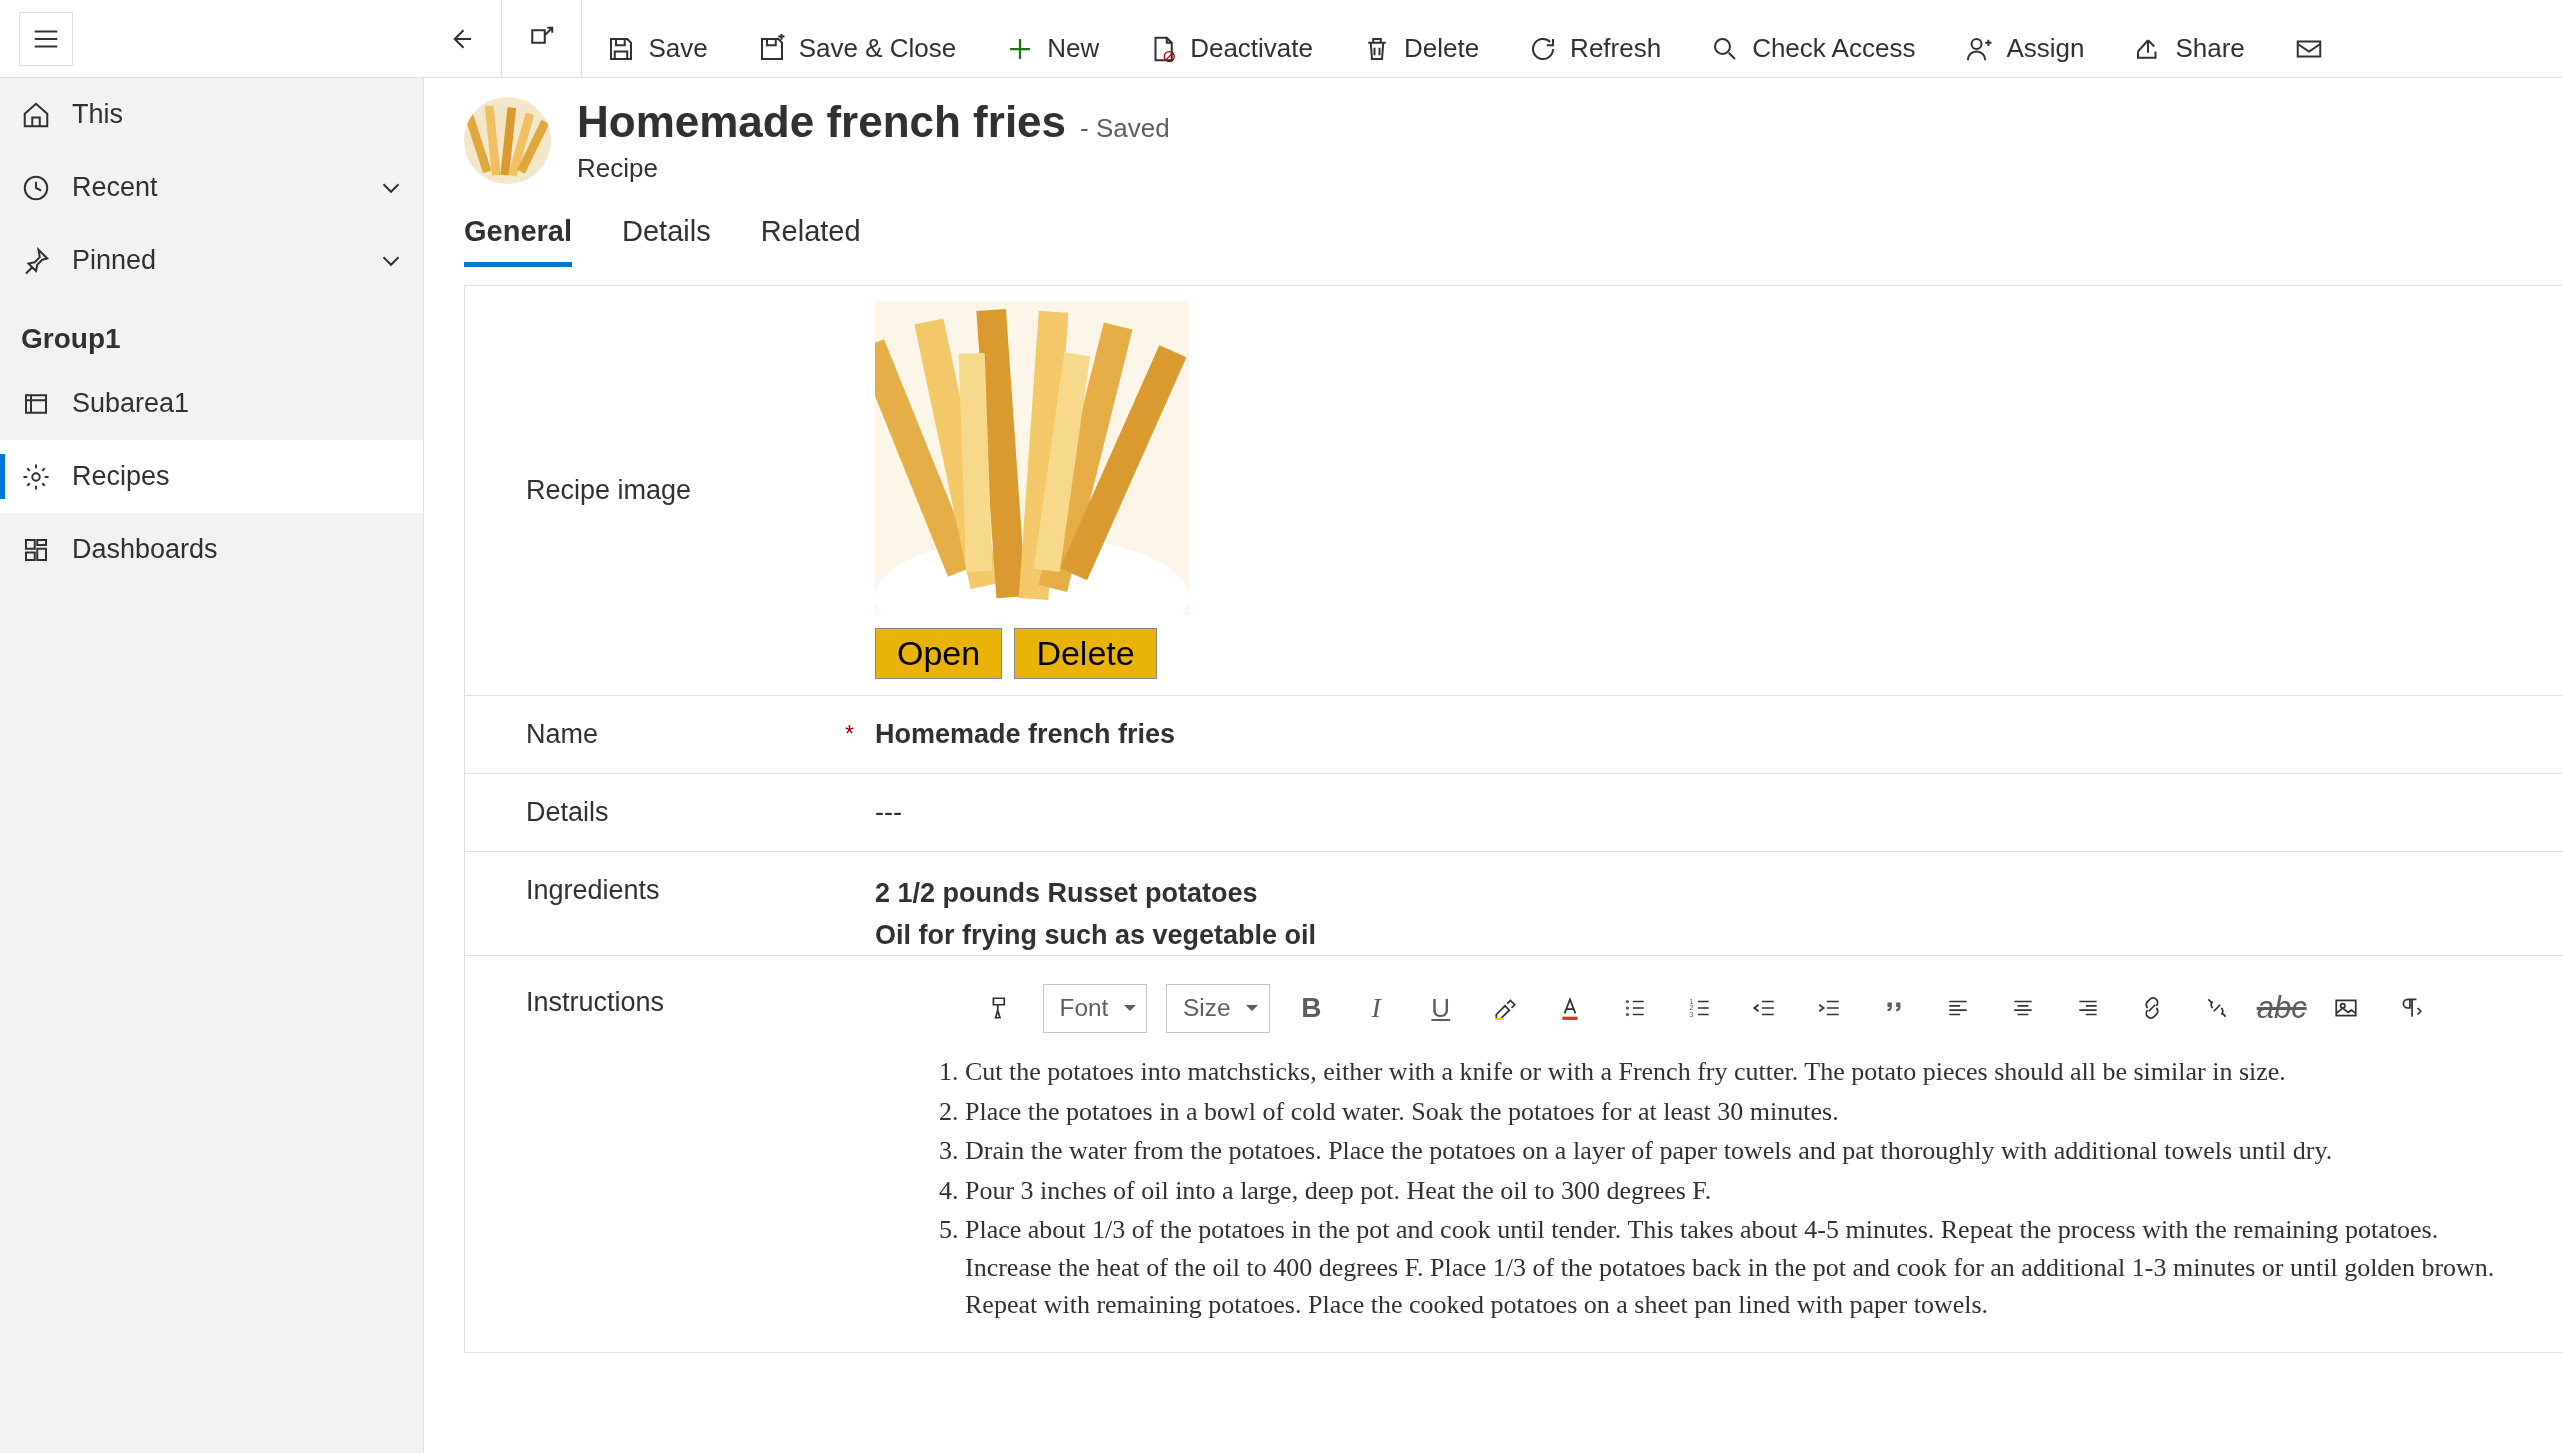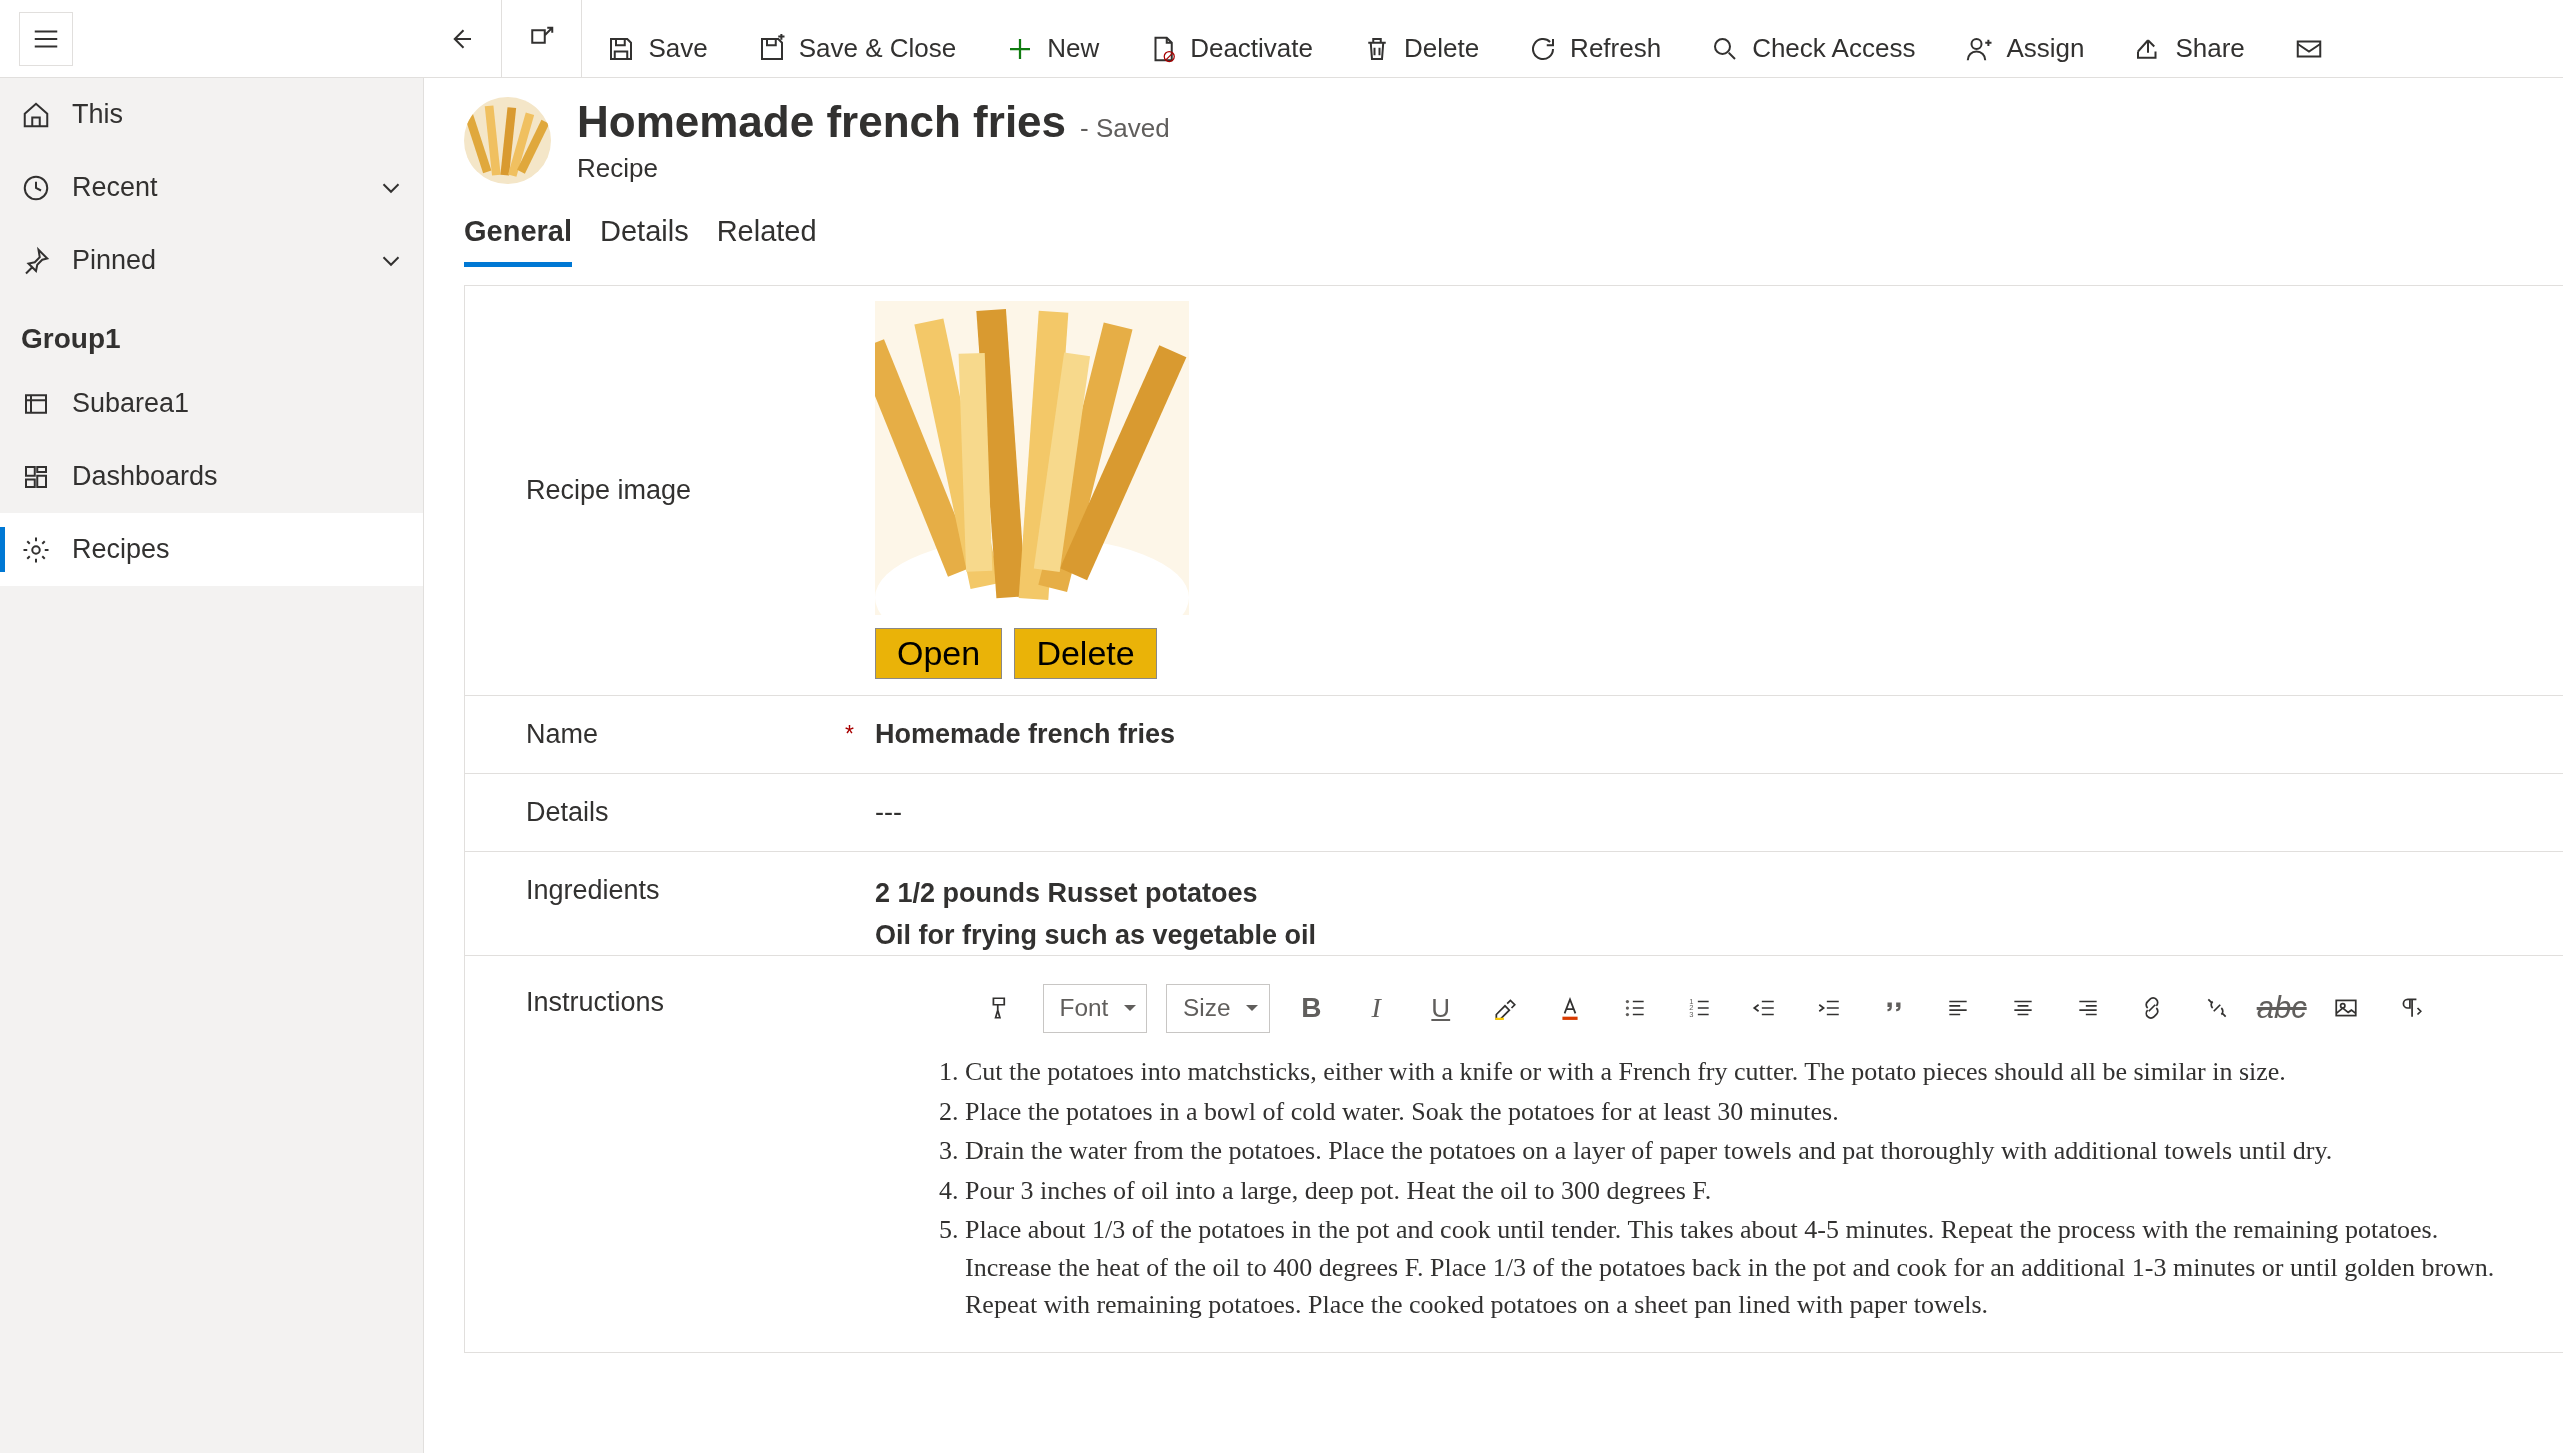--- a/index.html
+++ b/index.html
@@ -95,21 +95,21 @@
     overflow: hidden; flex-shrink: 0;
   }
   .form-avatar svg { width: 100%; height: 100%; }
   .form-title-line { display: flex; align-items: baseline; gap: 14px; }
   .form-title { font-size: 44px; font-weight: 600; }
   .form-saved { font-size: 26px; color: #605e5c; }
   .form-entity { font-size: 26px; margin-top: 5.2px; }
 
   
   .tabs {
-    display: flex; gap: 28px;
+    display: flex; gap: 50px;
     padding: 15.7px 40px 0 40px;
     font-size: 29px;
   }
   .tab { padding-bottom: 14px; cursor: pointer; }
   .tab.active { font-weight: 600; border-bottom: 5.2px solid #0078d4; }
 
   
   .form-body {
     margin: 17.4px 0 0 40px;
     border: 0.9px solid #e1dfdd;
@@ -304,32 +304,32 @@
     </div>
 
     <div class="nav-group-header">Group1</div>
 
     <div class="nav-item">
       <svg viewBox="0 0 24 24">
           <path class="ic" d="M4 5h16v14H4zM4 9h16M8 5v14"></path>
         </svg>
       <span>Subarea1</span>
     </div>
-    <div class="nav-item">
-      <svg viewBox="0 0 24 24">
-          <path class="ic" d="M4 4h7v7H4zM13 4h7v4h-7zM13 11h7v9h-7zM4 14h7v6H4z"></path>
-        </svg>
-      <span>Dashboards</span>
-    </div>
     <div class="nav-item selected">
       <svg viewBox="0 0 24 24">
           <circle class="ic" cx="12" cy="12" r="3"></circle>
           <path class="ic" d="M12 2v3M12 19v3M2 12h3M19 12h3M5 5l2 2M17 17l2 2M19 5l-2 2M5 19l2-2"></path>
         </svg>
       <span>Recipes</span>
+    </div>
+    <div class="nav-item">
+      <svg viewBox="0 0 24 24">
+          <path class="ic" d="M4 4h7v7H4zM13 4h7v4h-7zM13 11h7v9h-7zM4 14h7v6H4z"></path>
+        </svg>
+      <span>Dashboards</span>
     </div>
   </div>
 
   <div class="main">
     <div class="form-header">
       <div class="form-avatar">
         <svg viewBox="0 0 100 100">
           <rect width="100" height="100" fill="#f4e6c8"></rect>
           <rect x="10" y="18" width="10" height="70" fill="#e0a83c" transform="rotate(-18 15 50)"></rect>
           <rect x="28" y="10" width="10" height="80" fill="#f0c060" transform="rotate(-6 33 50)"></rect>

